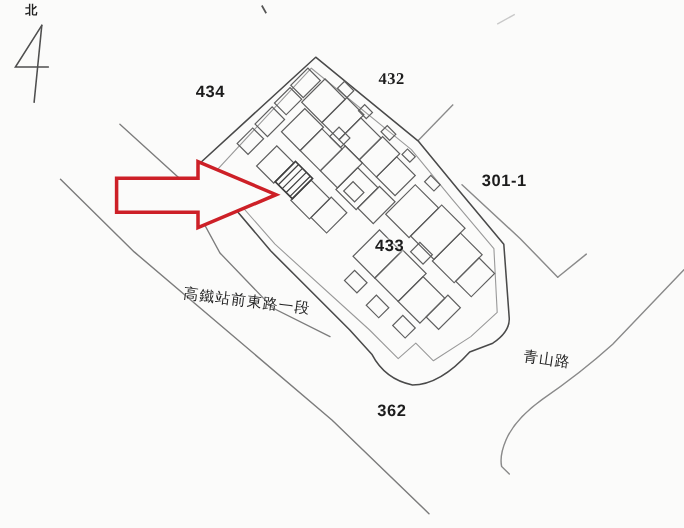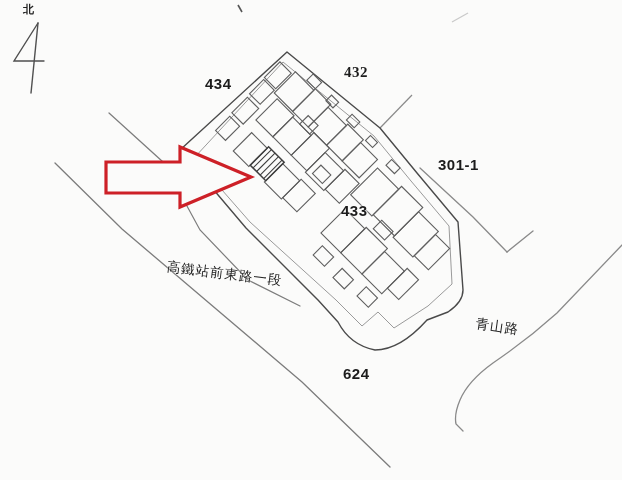--- a/index.html
+++ b/index.html
@@ -9,24 +9,24 @@
     font-family:"Liberation Sans","DejaVu Sans",sans-serif;
   }
   #map-stage{position:absolute;left:0;top:0;width:622px;height:480px;}
   svg{position:absolute;left:0;top:0;}
   .lbl{position:absolute;color:#1c1c1c;white-space:nowrap;user-select:none;}
   .parcel-num{font-weight:bold;font-size:15px;letter-spacing:0.5px;
     text-shadow:0 0 3px #fbfbfa,0 0 3px #fbfbfa;}
   .road-name{font-size:13.5px;font-weight:500;color:#222;letter-spacing:1px;
     text-shadow:0 0 2px #fbfbfa;}
   .north-char{font-size:11px;font-weight:bold;color:#222;}
-  #lbl-434{left:205px;top:75px;}
+  #lbl-434{left:178px;top:75px;}
   #lbl-432{left:344px;top:64px;font-family:Liberation Serif, serif;}
   #lbl-432-1{left:438px;top:156px;}
-  #lbl-433{left:341px;top:202px;text-align:right;}
+  #lbl-433{left:341px;top:215px;text-align:right;}
   #lbl-431{left:343px;top:365px;}
   #lbl-road-main{left:168px;top:258px;transform:rotate(7deg);transform-origin:left top;}
   #lbl-road-side{left:477px;top:315px;transform:rotate(8deg);transform-origin:left top;}
   #lbl-north{left:23px;top:2px;}
 </style>
 </head>
 <body>
 
 <div id="map-stage">
 
@@ -117,18 +117,18 @@
   <div class="lbl north-char" id="lbl-north">北</div>
 
   <div class="lbl parcel-num" id="lbl-434">434</div>
 
   <div class="lbl parcel-num" id="lbl-432">432</div>
 
   <div class="lbl parcel-num" id="lbl-432-1">301-1</div>
 
   <div class="lbl parcel-num" id="lbl-433">433</div>
 
-  <div class="lbl parcel-num" id="lbl-431">624</div>
+  <div class="lbl parcel-num" id="lbl-431">362</div>
 
   <div class="lbl road-name" id="lbl-road-main">高鐵站前東路一段</div>
 
   <div class="lbl road-name" id="lbl-road-side">青山路</div>
 </div>
 
 </body></html>

